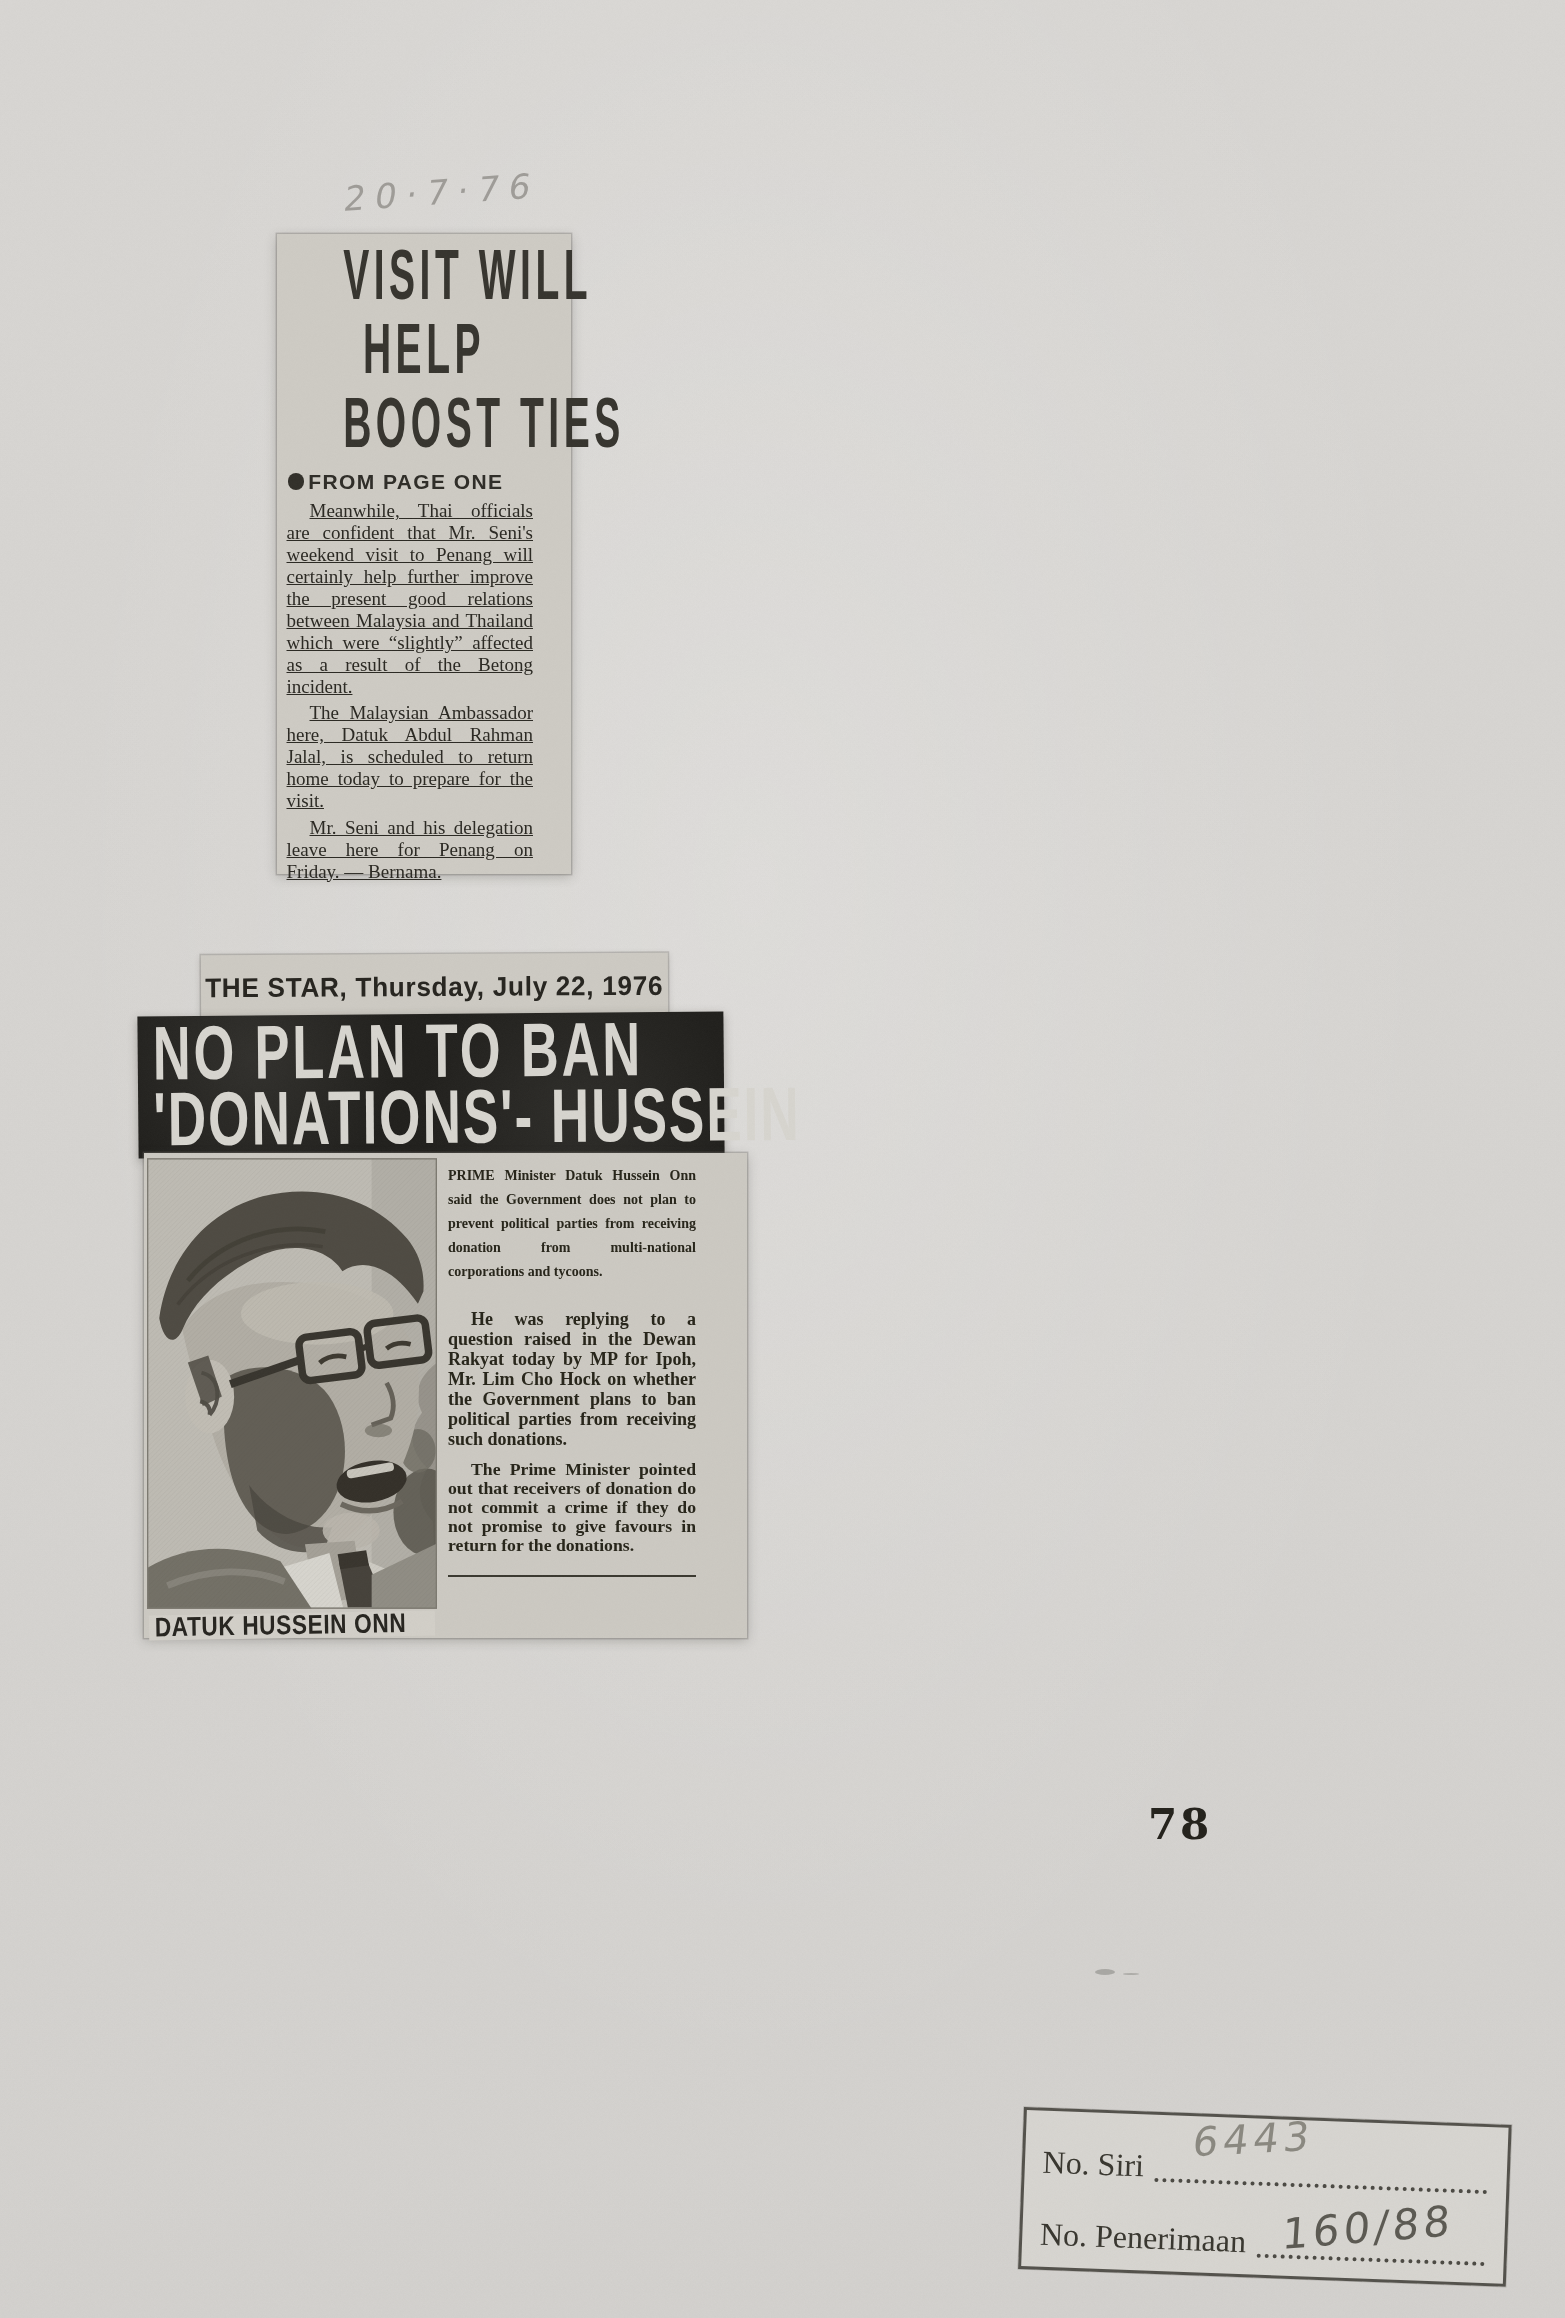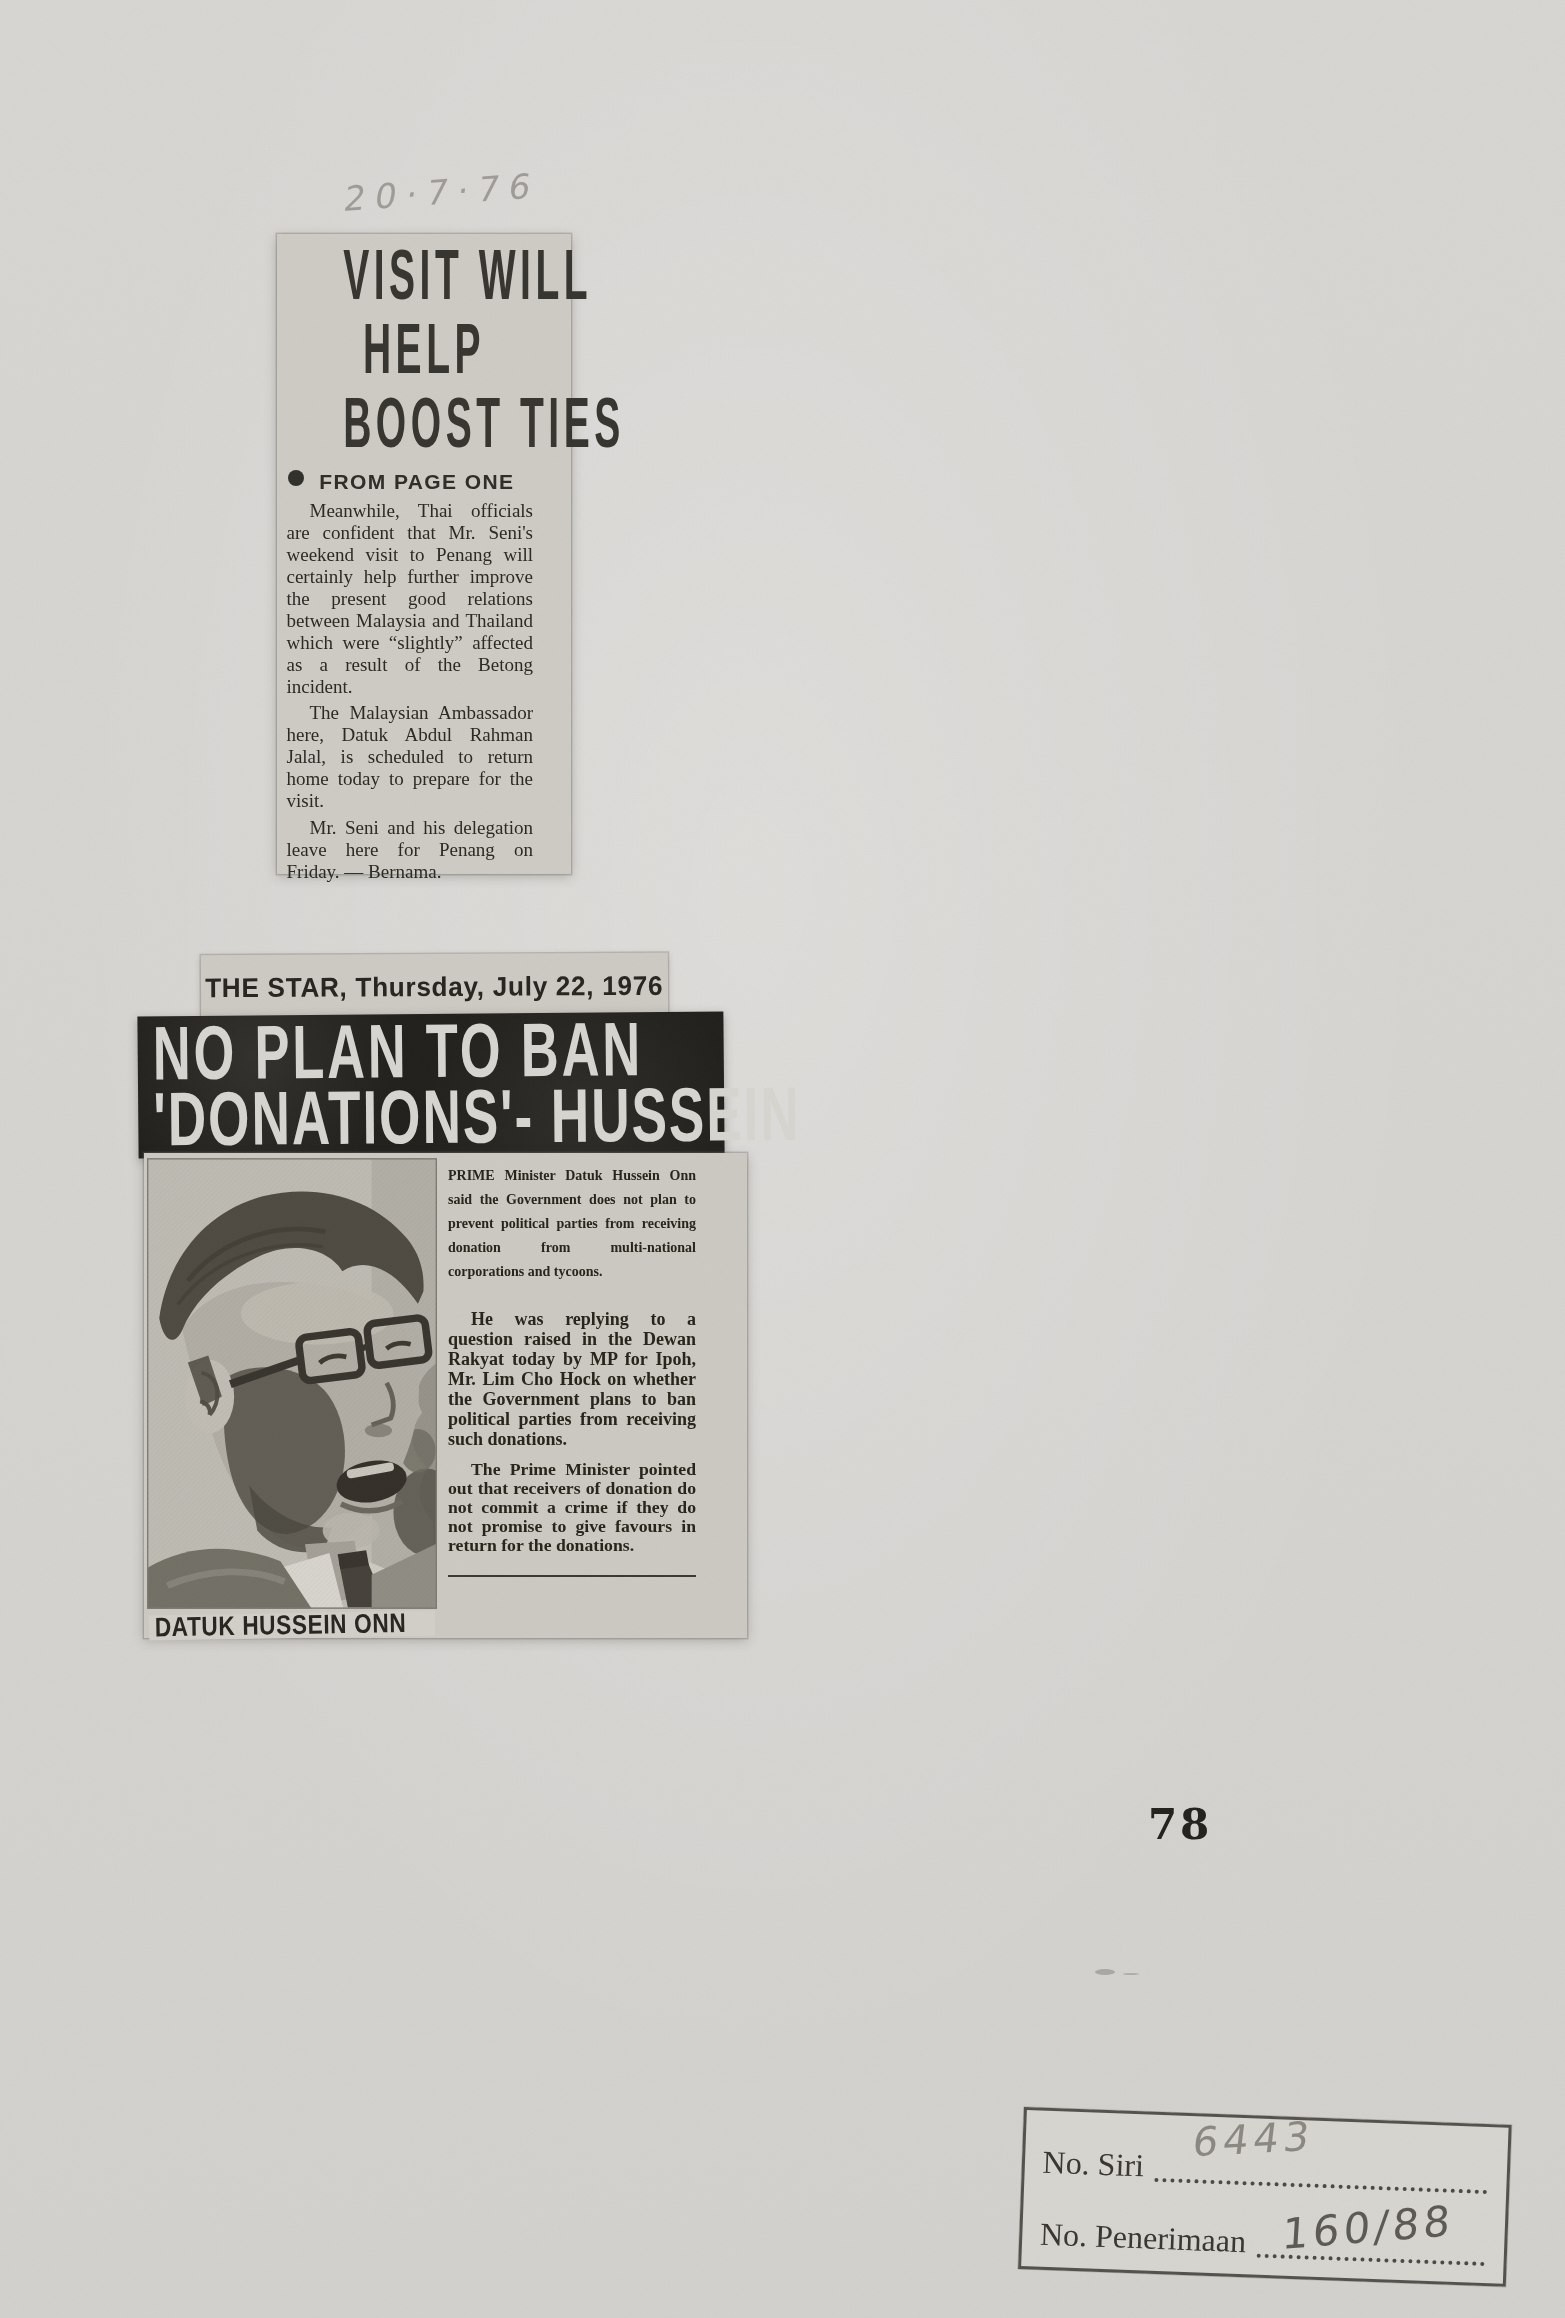--- a/index.html
+++ b/index.html
@@ -16,27 +16,27 @@
         transform:rotate(-4deg) skewX(-12deg);}
 
   
   .clip{background:#cfccc5;box-shadow:0 0 0 1.4px rgba(110,107,100,0.35),0 2.7px 11px rgba(70,68,62,0.30);}
   .clip1{left:277px;top:234px;width:294px;height:640px;}
   .clip1 .headline{padding-top:4.1px;}
   .hl-line{display:block;text-align:center;white-space:nowrap;
         font-family:"Liberation Sans",sans-serif;font-weight:700;
         font-size:71px;line-height:74px;letter-spacing:8.2px;color:#36342e;
         transform:scaleX(0.55);}
-  .kicker{display:flex;gap:15px;margin:9.5px 0 0 11px;}
+  .kicker{display:flex;align-items:center;gap:4px;margin:9.5px 0 0 11px;}
   .kicker .dot{width:16.3px;height:16.3px;border-radius:50%;background:#312f29;}
   .kicker .ktext{font-family:"Liberation Sans",sans-serif;font-weight:700;
         font-size:21px;letter-spacing:1.4px;color:#2e2c27;white-space:nowrap;}
   .clip1 .bodytext{margin:6.8px 38px 0 9.5px;}
   .bodytext p{margin:0 0 4.1px 0;font-size:19px;line-height:22px;text-align:justify;
-        text-indent:23px;color:#2a2822;}
+        text-indent:23px;color:#2a2822;text-decoration:underline;}
 
   
   .star-strip{left:201px;top:954px;width:467px;height:67px;background:#cecbc4;
         box-shadow:0 0 0 1.4px rgba(110,107,100,0.30),0 2px 6.8px rgba(70,68,62,0.25);
         display:flex;align-items:center;justify-content:center;transform:rotate(-0.3deg);}
   .star-strip span{font-family:"Liberation Sans",sans-serif;font-weight:700;
         font-size:27px;letter-spacing:0.7px;color:#26241f;white-space:nowrap;transform:scaleX(0.97);}
 
   
   .black-box{left:138px;top:1014px;width:586px;height:142px;transform:rotate(-0.5deg);

